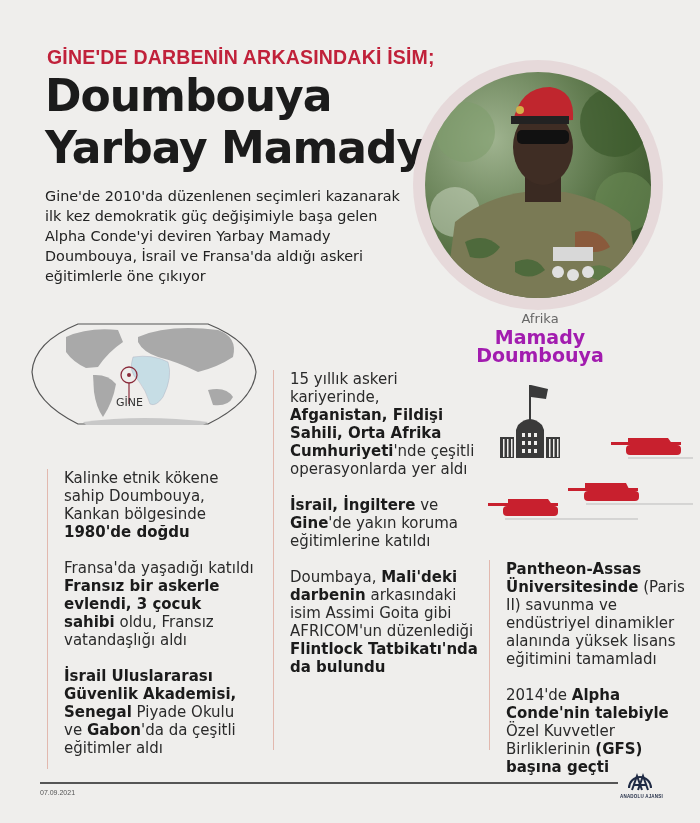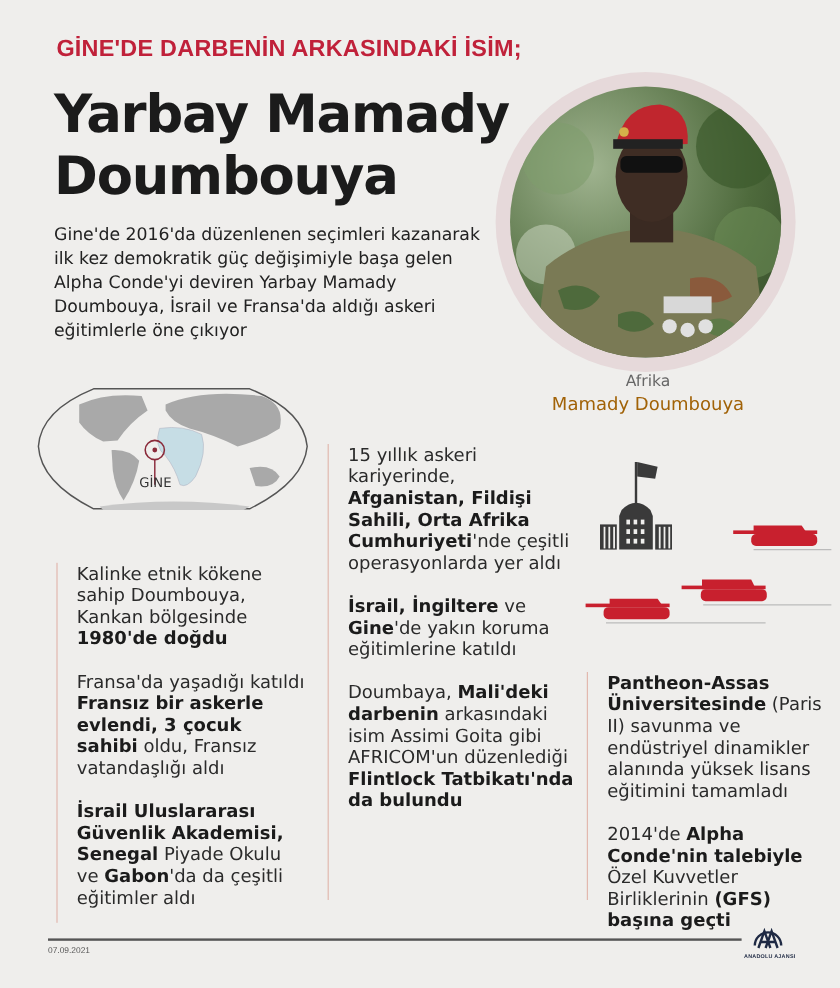--- a/index.html
+++ b/index.html
@@ -5,21 +5,21 @@
     html, body { margin: 0; padding: 0; }
     body {
       width: 700px; height: 823px;
       background: #efeeec;
       font-family: "DejaVu Sans", sans-serif;
       color: #2a2a2a;
       position: relative;
       overflow: hidden;
     }
     .kicker {
-      position: absolute; left: 47px; top: 30px;
+      position: absolute; left: 47px; top: 46px;
       font-family: "Liberation Sans", sans-serif;
       font-weight: bold; font-size: 19.5px; color: #c0213a;
       letter-spacing: 0.2px;
     }
     .title {
       position: absolute; left: 45px; top: 70px;
       font-family: "DejaVu Sans", sans-serif;
       font-weight: bold; font-size: 44px; line-height: 52px;
       color: #1b1b1b; letter-spacing: -1px;
     }
@@ -35,21 +35,21 @@
     .portrait {
       position: absolute; left: 425px; top: 72px;
       width: 226px; height: 226px; border-radius: 50%; overflow: hidden;
       background: radial-gradient(circle at 30% 30%, #9fb38f, #4e6a3c 60%, #2f4524);
     }
     .portrait svg { width: 100%; height: 100%; display: block; }
     .caption {
       position: absolute; left: 450px; top: 310px; width: 180px; text-align: center;
     }
     .caption .rank { font-size: 13px; color: #666; line-height: 18px; }
-    .caption .name { font-size: 15px; font-weight: normal; color: #a16207; line-height: 18px; }
+    .caption .name { font-size: 19px; font-weight: bold; color: #a21caf; line-height: 18px; }
 
     .map { position: absolute; left: 28px; top: 312px; width: 232px; height: 118px; }
 
     .col {
       position: absolute;
       border-left: 1.5px solid #e2b8ae;
       padding-left: 16px;
       font-size: 15px; line-height: 18px; color: #2a2a2a;
     }
     .col p { margin: 0 0 18px 0; }
@@ -70,24 +70,24 @@
     .logo { position: absolute; left: 620px; top: 768px; width: 40px; text-align: center; }
     .logo svg { width: 28px; height: 26px; display: block; margin: 0 auto; }
     .logo .logotext { font-size: 4.5px; font-weight: bold; color: #1f2a44; letter-spacing: 0.2px;
       font-family: "Liberation Sans", sans-serif; white-space: nowrap; }
   </style>
 </head>
 <body>
 
 <div class="kicker">GİNE'DE DARBENİN ARKASINDAKİ İSİM;</div>
 <div class="title">
+  <div>Doumbouya</div>
   <div>Yarbay Mamady</div>
-  <div>Doumbouya</div>
-</div>
-<div class="intro">Gine'de 2016'da düzenlenen seçimleri kazanarak ilk kez demokratik güç değişimiyle başa gelen Alpha Conde'yi deviren Yarbay Mamady Doumbouya, İsrail ve Fransa'da aldığı askeri eğitimlerle öne çıkıyor</div>
+</div>
+<div class="intro">Gine'de 2010'da düzenlenen seçimleri kazanarak ilk kez demokratik güç değişimiyle başa gelen Alpha Conde'yi deviren Yarbay Mamady Doumbouya, İsrail ve Fransa'da aldığı askeri eğitimlerle öne çıkıyor</div>
 
 <div class="portrait-ring"></div>
 <div class="portrait">
   <svg viewBox="0 0 226 226">
     <circle cx="40" cy="60" r="30" fill="#7f9c6c" opacity="0.6"></circle>
     <circle cx="190" cy="50" r="35" fill="#3c5a2c" opacity="0.7"></circle>
     <circle cx="200" cy="130" r="30" fill="#6b8a55" opacity="0.6"></circle>
     <circle cx="30" cy="140" r="25" fill="#cfd9c6" opacity="0.5"></circle>
 
     <path d="M20 226 L30 150 Q60 125 100 120 L140 120 Q180 128 205 150 L215 226 Z" fill="#7a7a55"></path>

